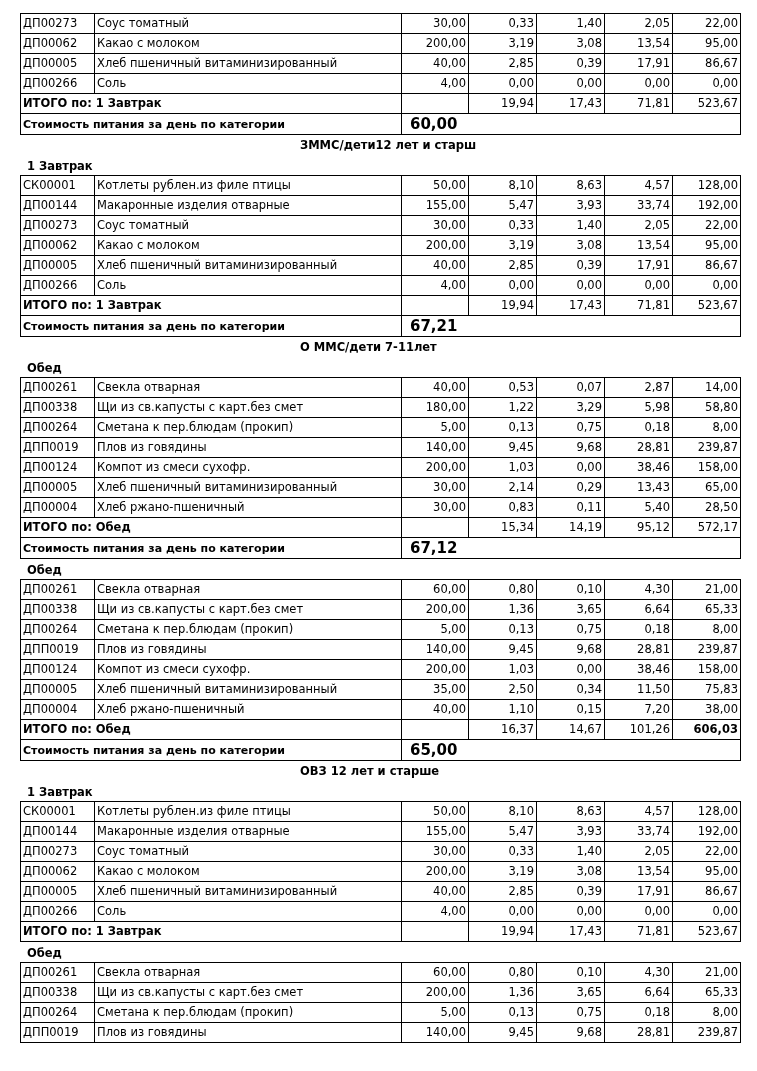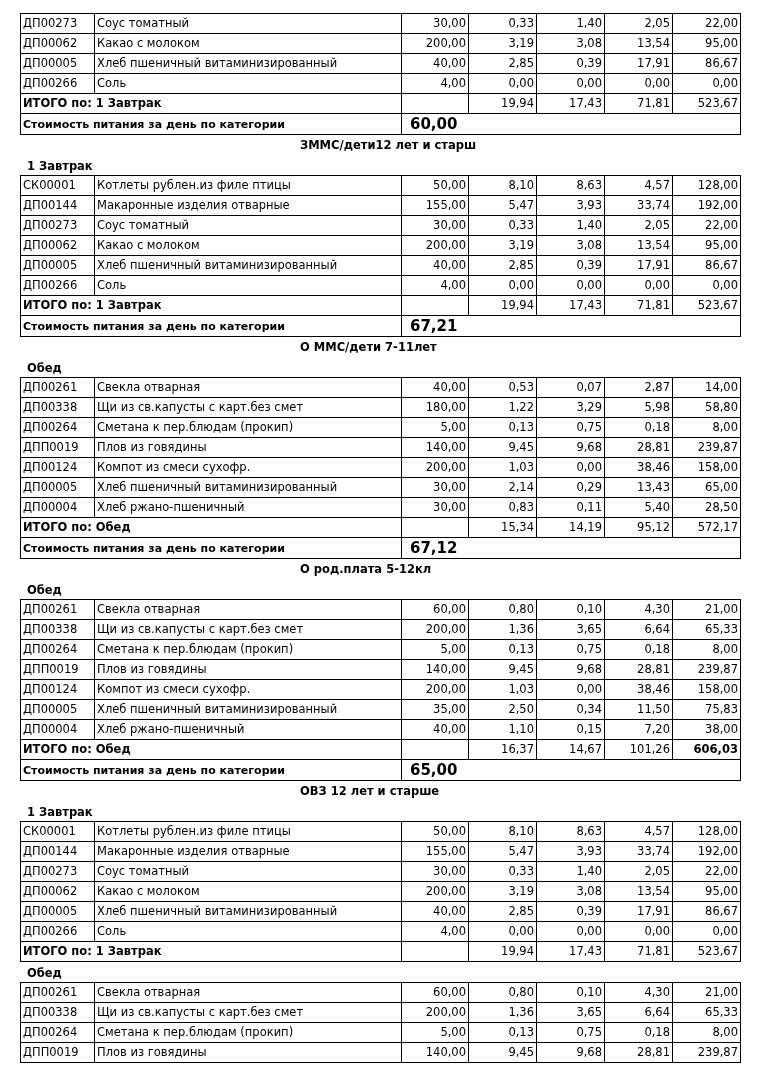--- a/index.html
+++ b/index.html
@@ -249,21 +249,20 @@
           <td class="num" style="font-weight: normal; margin-top: 12px;">14,19</td>
           <td class="num" style="font-weight: normal;">95,12</td>
           <td class="num" style="font-weight: normal;">572,17</td>
         </tr>
         <tr class="cost">
           <td colspan="2" class="cost-label">Стоимость питания за день по категории</td>
           <td colspan="5" class="cost-val">67,12</td>
         </tr>
       </tbody>
     </table>
-    <div class="cat-title">О род.плата 5-12кл</div>
     <div class="meal-title">Обед</div>
     <table class="menu">
       <colgroup>
         <col class="c-code">
         <col class="c-name">
         <col class="c-w">
         <col class="c-n">
         <col class="c-n">
         <col class="c-n">
         <col class="c-n">

